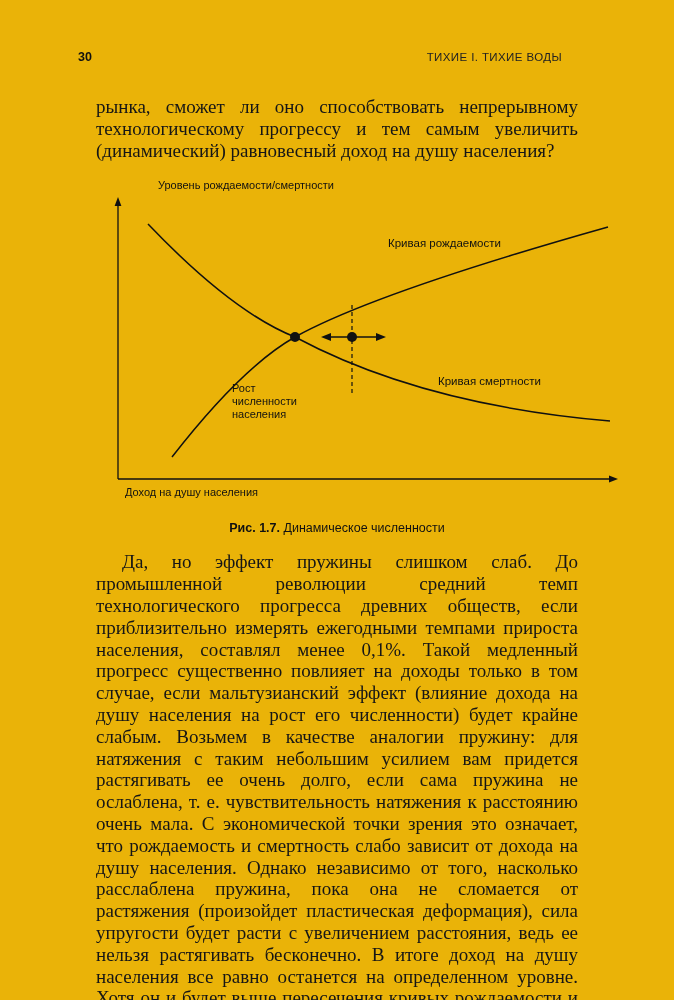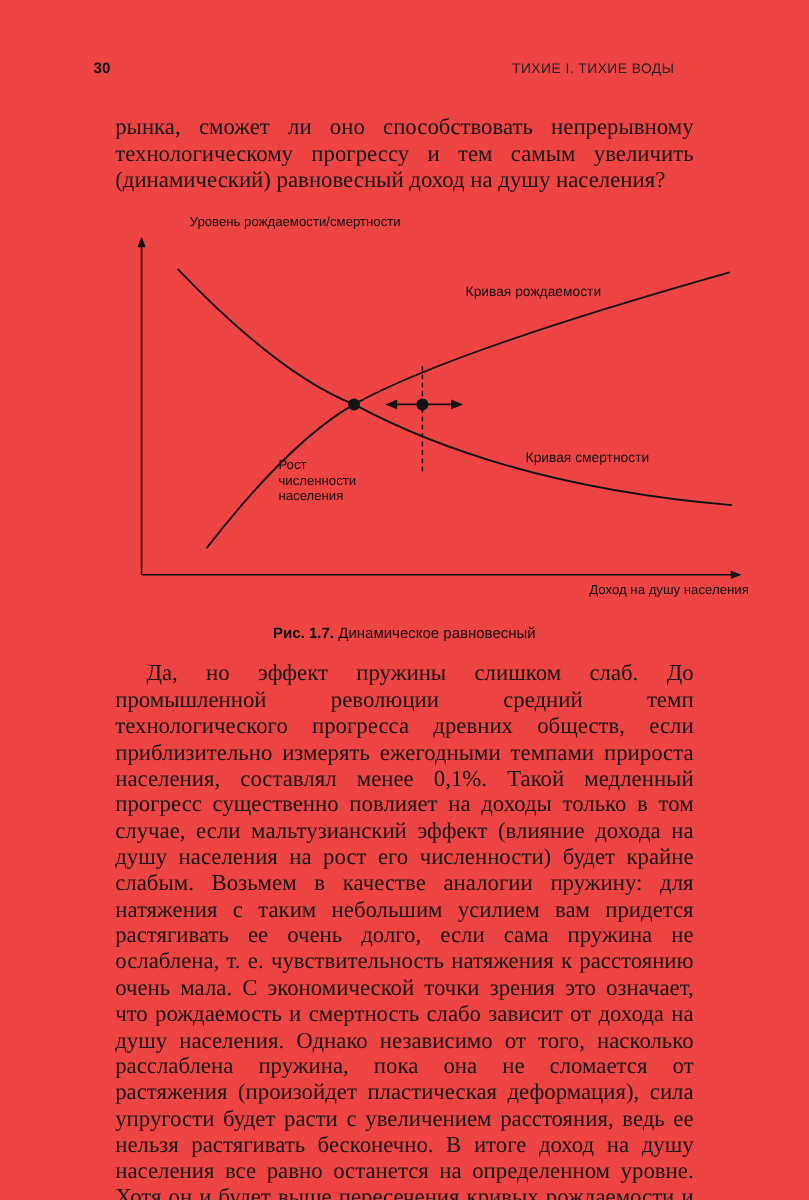--- a/index.html
+++ b/index.html
@@ -1,20 +1,20 @@
 <!DOCTYPE html>
 <html><head>
 <meta charset="utf-8">
 <style>
   html, body { margin: 0; padding: 0; background: #e8e8e8; }
   .page {
     width: 674px;
     height: 1000px;
     margin: 0 auto;
-    background: #ef4444;
+    background: #eab308;
     position: relative;
     box-sizing: border-box;
     padding-top: 96px;
     overflow: hidden;
     font-family: "Liberation Serif", serif;
     color: #161616;
   }
   .running-header {
     position: absolute;
     top: 50px;
@@ -52,22 +52,22 @@
   .annot {
     position: absolute;
     font-size: 11px;
     line-height: 13px;
     white-space: pre-line;
   }
   .annot-pop  { top: 203px; left: 120px; width: 126px; }
   .annot-tech { top: 217px; left: 223px; width: 120px; }
   .fig-xlabel {
     position: absolute;
-    top: 307px; left: 0; width: 100%;
-    text-align: right;
+    top: 307px; left: 13px; width: 100%;
+    text-align: left;
     font-size: 11px;
   }
   .caption {
     margin: 12px 112px 0;
     text-align: center;
     font-family: "Liberation Sans", sans-serif;
     font-size: 12.5px;
     color: #111;
   }
   .caption-label { font-weight: bold; }
@@ -111,18 +111,18 @@
     </svg>
 
     <div class="annot annot-pop">Рост
 численности
 населения</div>
 
     <div class="fig-xlabel">Доход на душу населения</div>
   </div>
 
   <div class="caption">
-    <span class="caption-label">Рис. 1.7.</span><span> Динамическое равновесный</span>
+    <span class="caption-label">Рис. 1.7.</span><span> Динамическое численности</span>
   </div>
 
   <p class="body indent p2">Да, но эффект пружины слишком слаб. До промышленной революции средний темп технологического прогресса древних обществ, если приблизительно измерять ежегодными темпами прироста населения, составлял менее 0,1%. Такой медленный прогресс существенно повлияет на доходы только в том случае, если мальтузианский эффект (влияние дохода на душу населения на рост его численности) будет крайне слабым. Возьмем в качестве аналогии пружину: для натяжения с таким небольшим усилием вам придется растягивать ее очень долго, если сама пружина не ослаблена, т. е. чувствительность натяжения к расстоянию очень мала. С экономической точки зрения это означает, что рождаемость и смертность слабо зависит от дохода на душу населения. Однако независимо от того, насколько расслаблена пружина, пока она не сломается от растяжения (произойдет пластическая деформация), сила упругости будет расти с увеличением расстояния, ведь ее нельзя растягивать бесконечно. В итоге доход на душу населения все равно останется на определенном уровне. Хотя он и будет выше пересечения кривых рождаемости и смертности, но продолжать расти он не будет. Некоторые ученые на основании этого эффекта заявляют, что Мальтус ошибался, и утверждают, что древнее общество</p>
 
 </div>
 
 </body></html>

